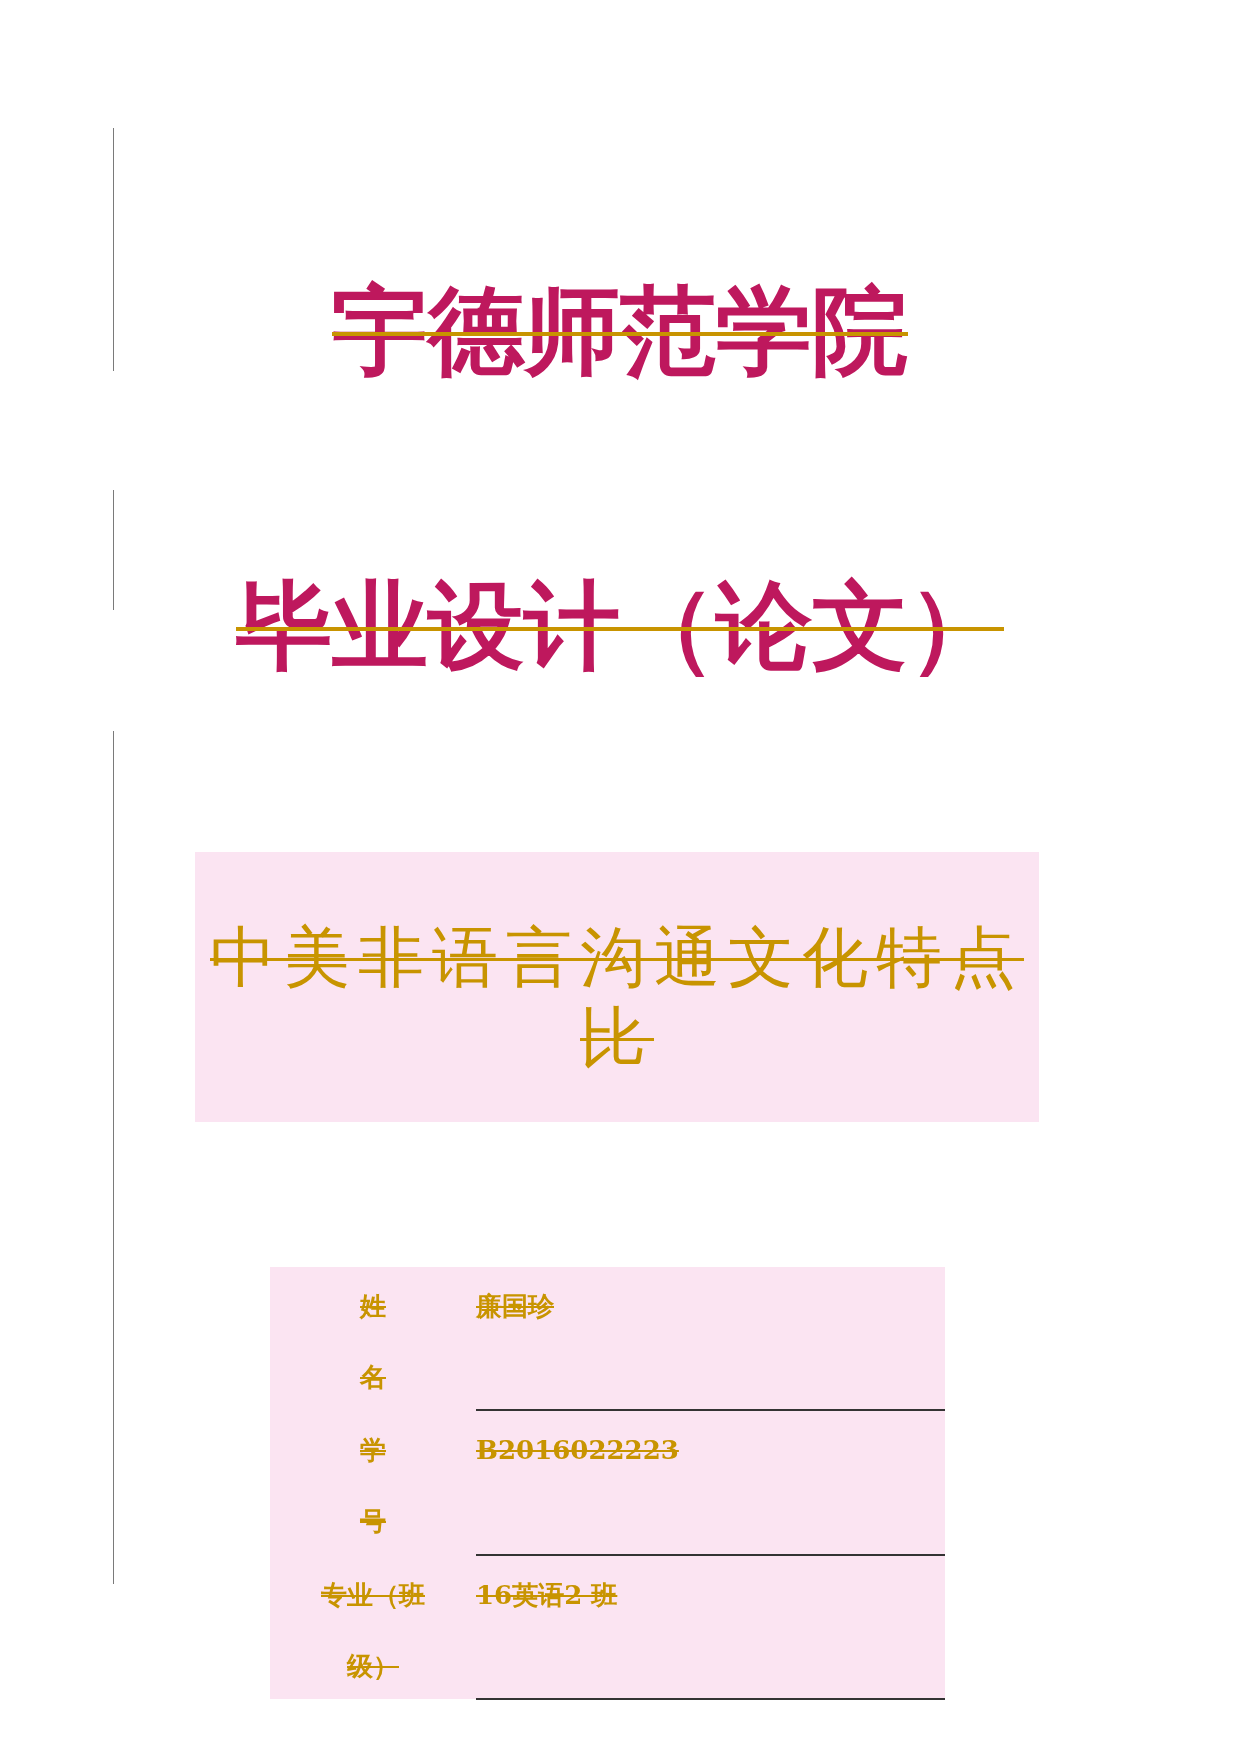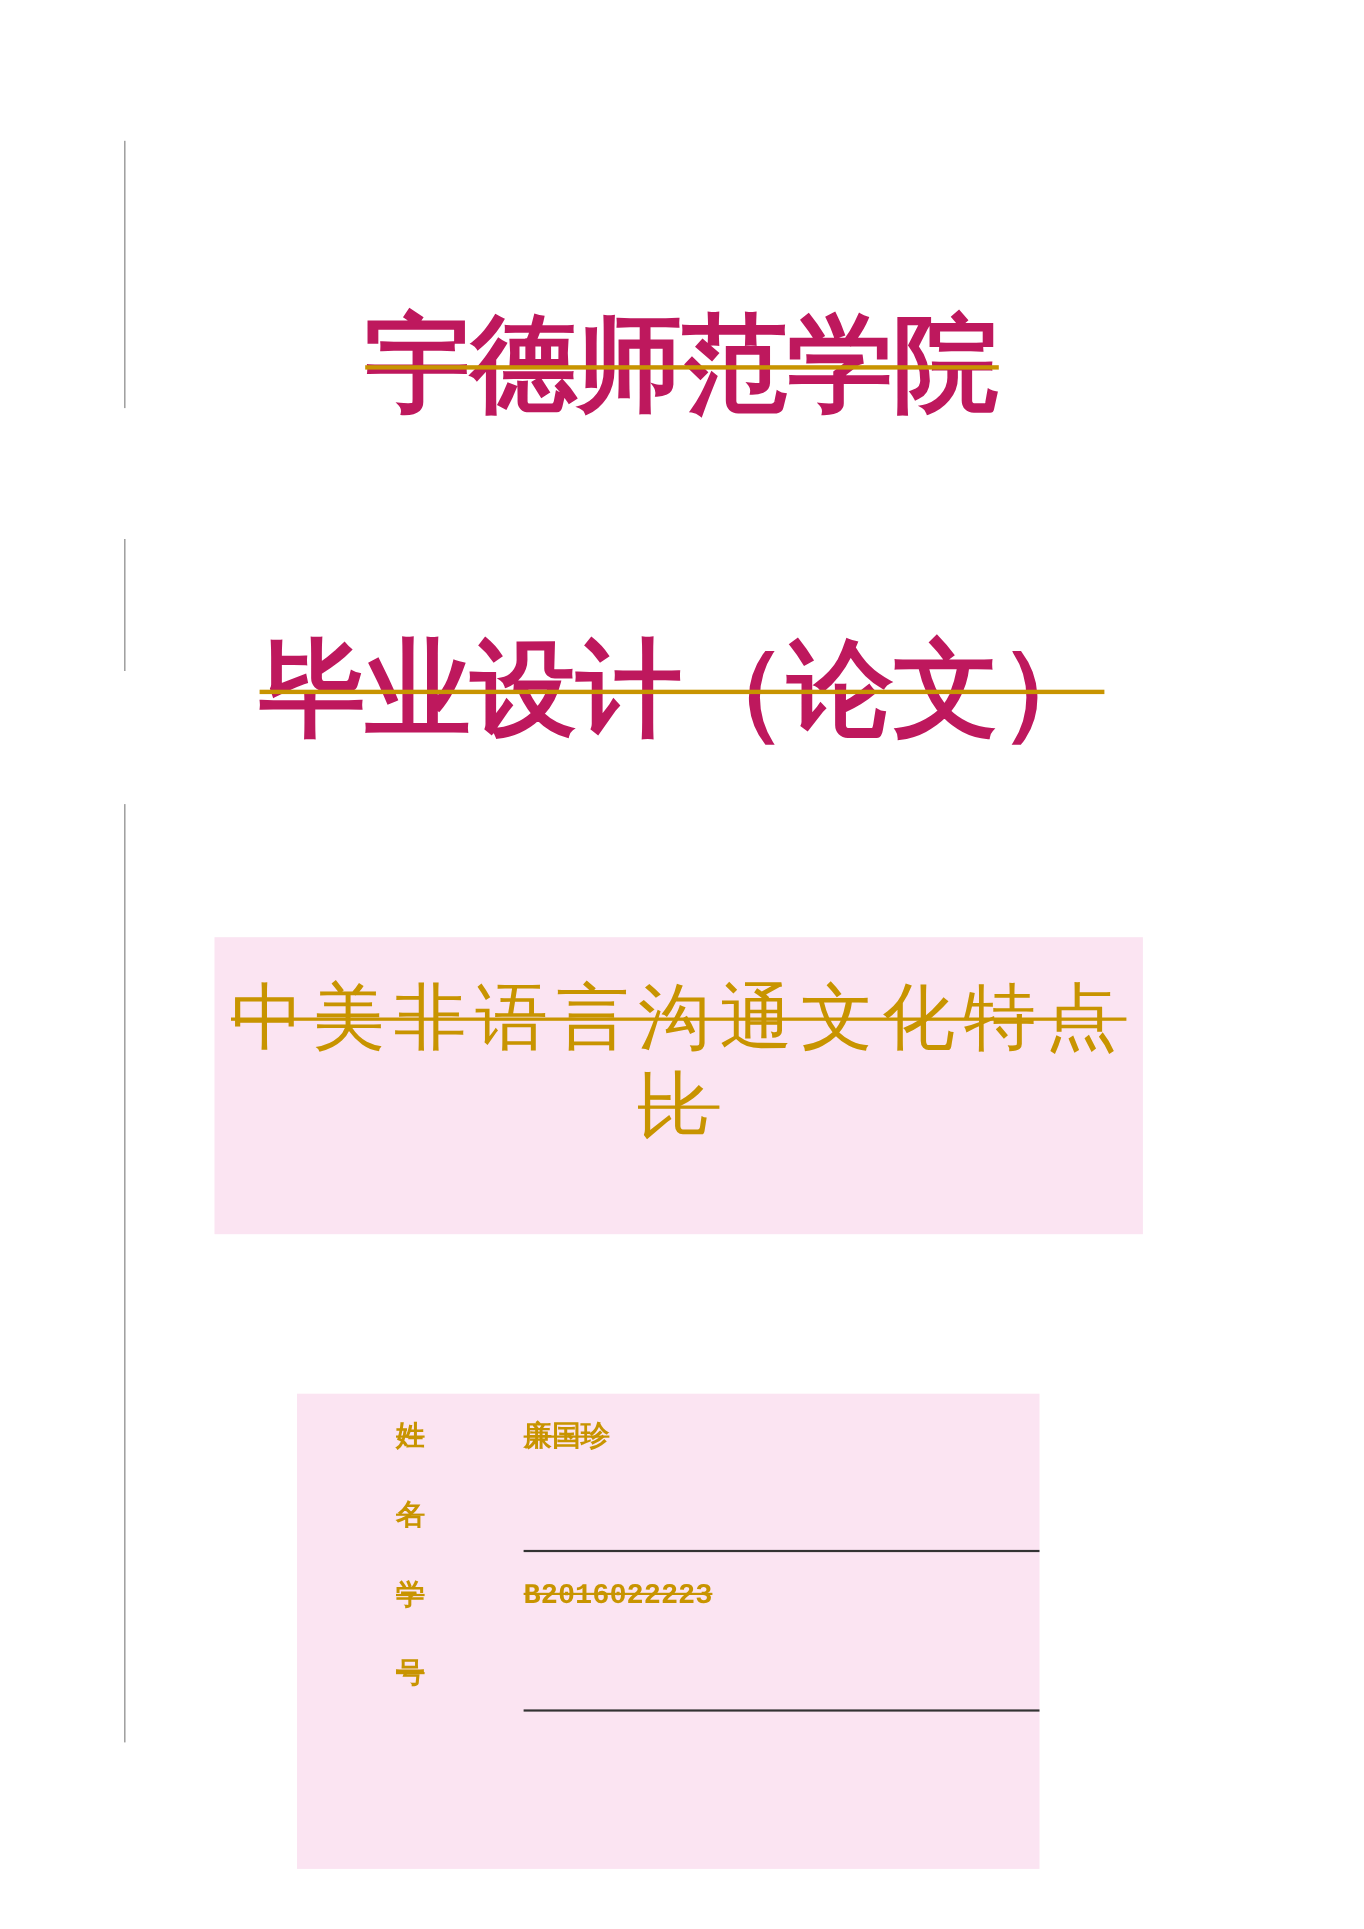--- a/index.html
+++ b/index.html
@@ -14,20 +14,21 @@
   }
   .title-box {
     position:absolute; left:195px; top:852px; width:844px; height:270px;
     background:#fbe4f2;
   }
   .title-line {
     position:absolute; left:0; width:844px; text-align:center;
     font-size:66px; line-height:80px; color:#c89400; letter-spacing:8px;
     text-decoration:line-through; text-decoration-thickness:3px;
     font-family: "DejaVu Sans", sans-serif;
+    margin-top: 33px;
   }
   .info-table {
     position:absolute; left:270px; top:1267px; width:675px; height:432px;
     background:#fbe4f2;
   }
   .info-row { position:absolute; left:0; width:675px; }
   .info-label {
     position:absolute; left:0; width:206px; text-align:center;
     font-size:26px; line-height:71px; color:#c89400; font-weight:bold;
     font-family: "DejaVu Serif", serif;
@@ -63,17 +64,25 @@
     </div>
     <div class="info-value" style="top:4px;">廉国珍</div>
     <div class="info-rule" style="top:142px;"></div>
   </div>
 
   <div class="info-row" style="top:144px;height:144px;">
     <div class="info-label" style="top:4px;">
       <span>学</span><br>
       <span>号</span>
     </div>
-    <div class="info-value" style="top:4px;font-family:Liberation Mono, monospace;">B2016022223</div>
+    <div class="info-value" style="top:4px;">B2016022223</div>
     <div class="info-rule" style="top:143px;"></div>
   </div>
 
+  <div class="info-row" style="top:289px;height:143px;">
+    <div class="info-label" style="top:4px;">
+      <span>专业（班</span><br>
+      <span>级）</span>
+    </div>
+    <div class="info-value" style="top:4px;">16英语2 班</div>
+    <div class="info-rule" style="top:142px;"></div>
+  </div>
 </div>
 
 </body></html>

